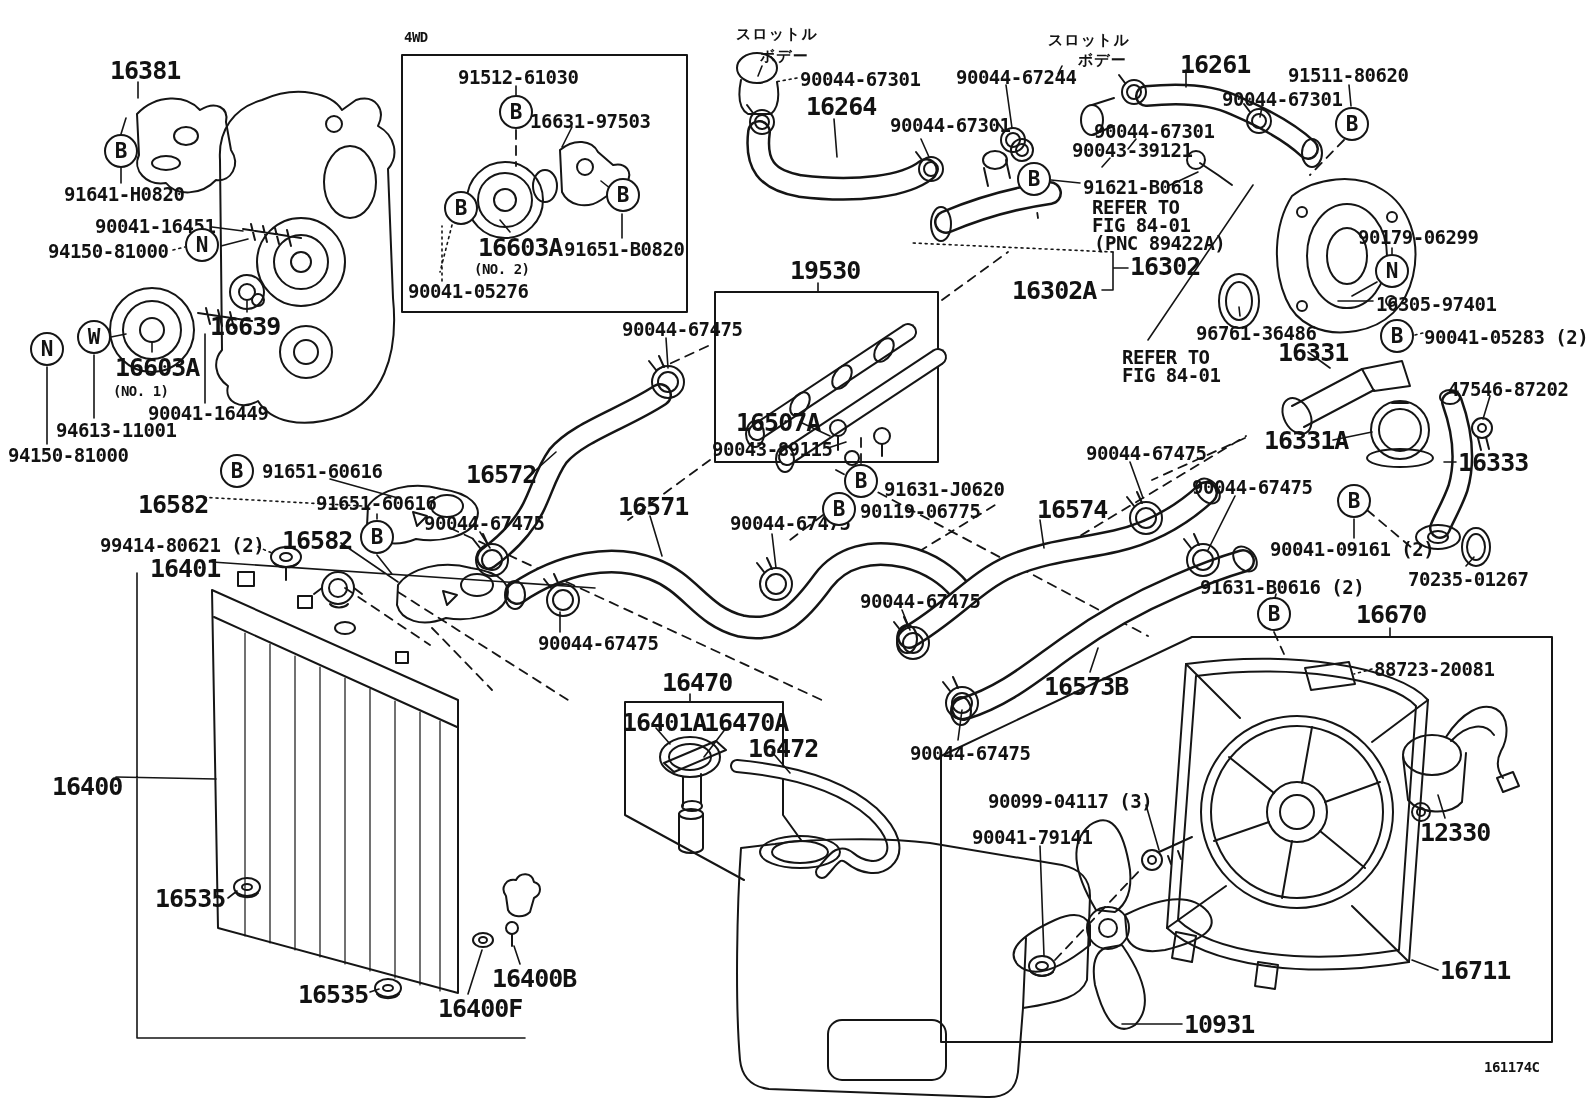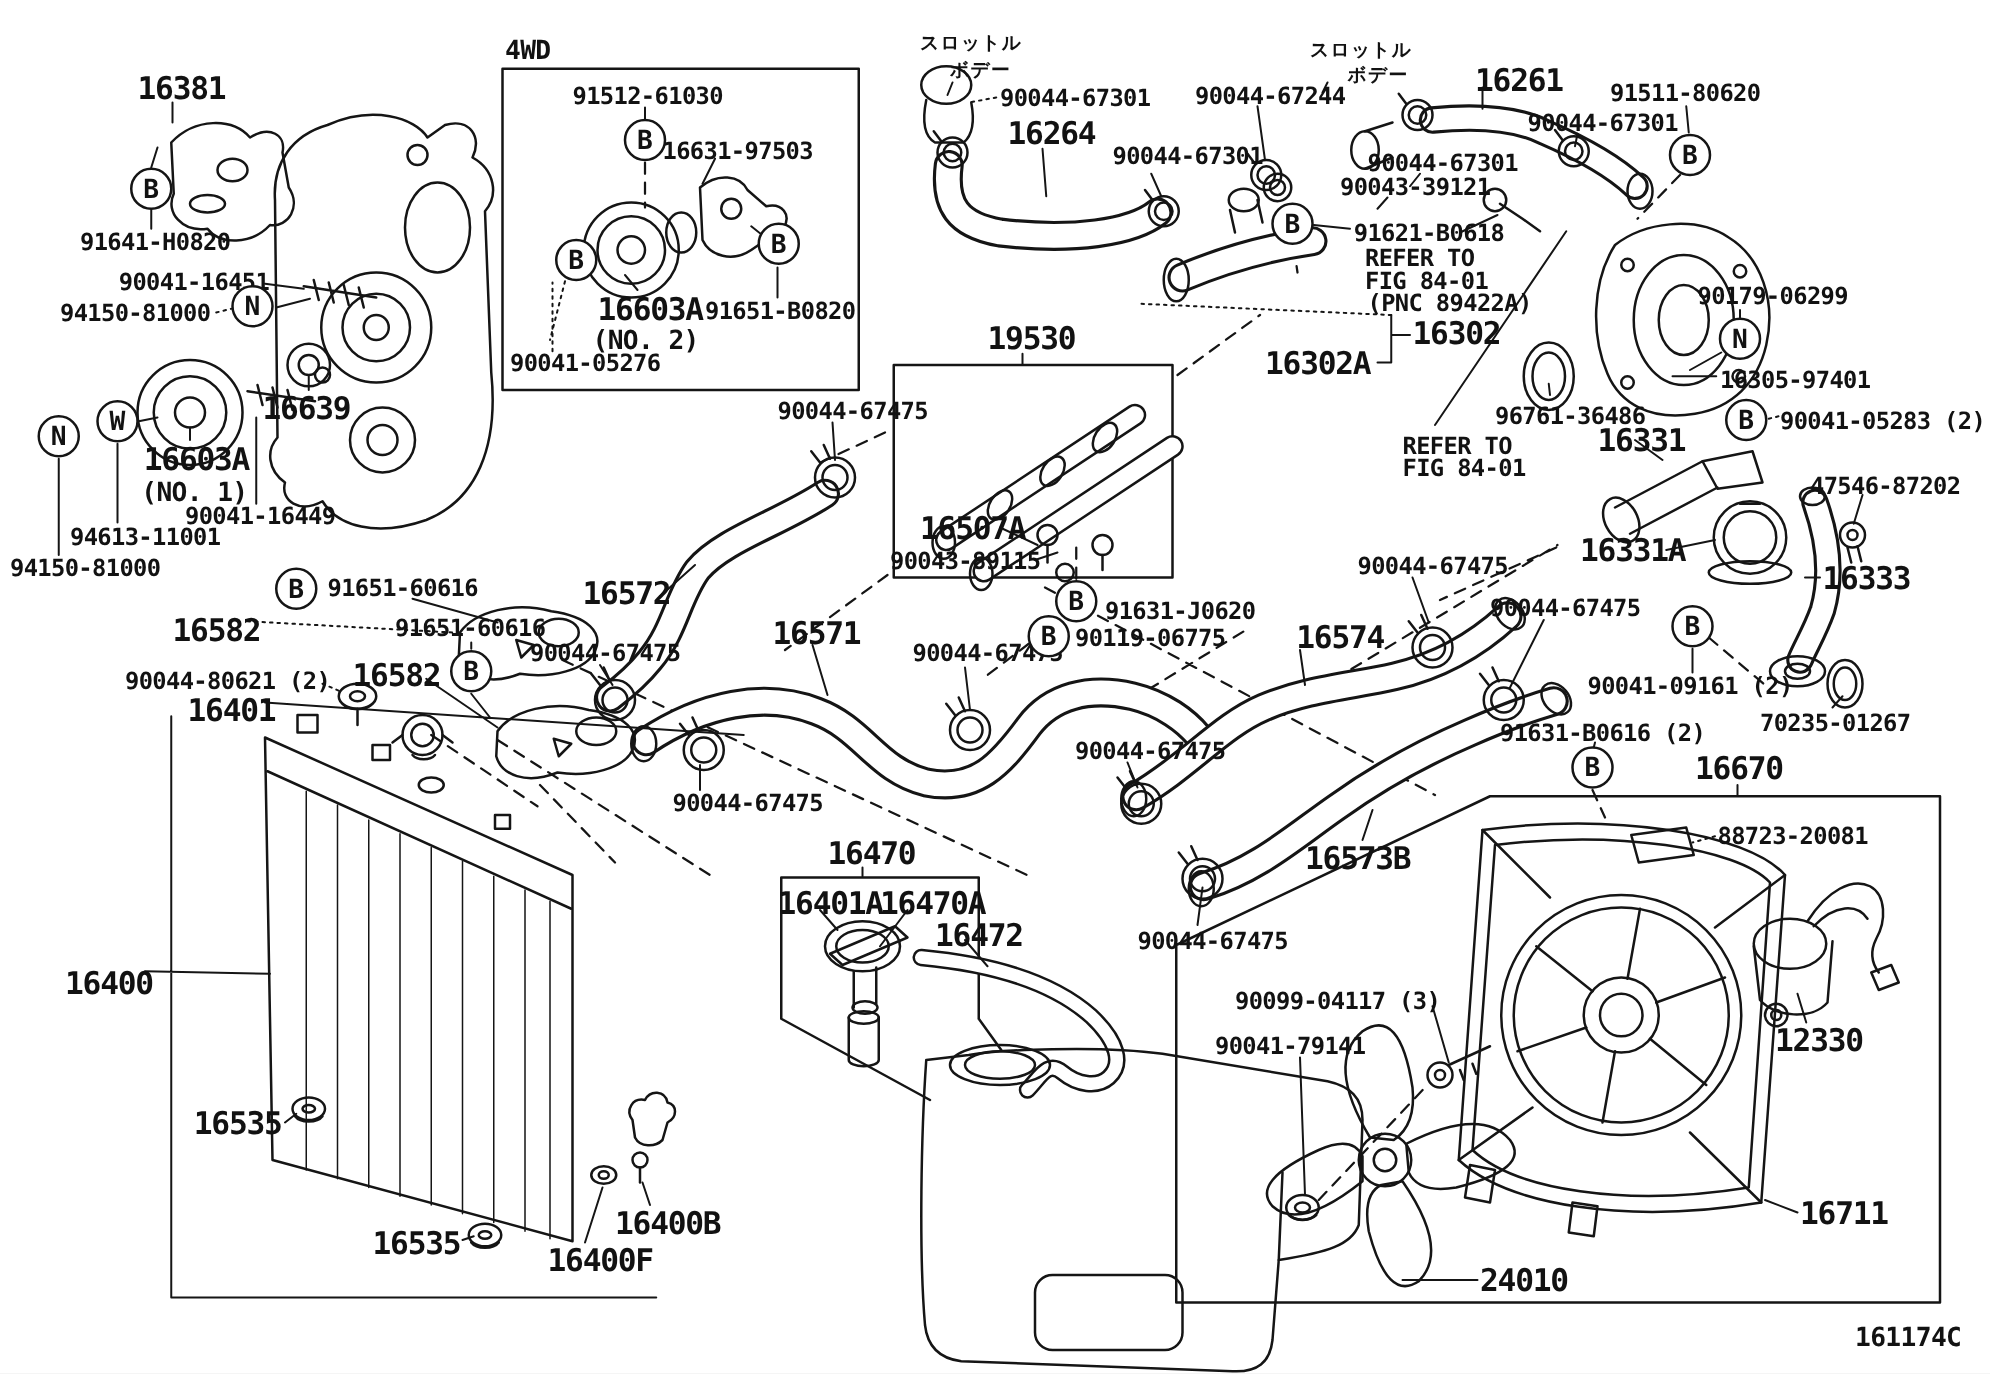--- a/index.html
+++ b/index.html
@@ -1,21 +1,21 @@
 <!DOCTYPE html>
 <html><head>
 <meta charset="utf-8">
 <style>
   html,body{margin:0;padding:0;background:#e8e8e8}
   .stage{position:relative;width:1592px;height:1099px;background:#fff;overflow:hidden;
          font-family:"DejaVu Sans Mono","Liberation Mono",monospace;color:#111}
   svg.art{position:absolute;left:0;top:0}
   .lbl{position:absolute;font-weight:bold;font-size:19px;line-height:1;letter-spacing:-0.5px;white-space:nowrap;color:#121212}
   .lbl.big{font-size:25px;letter-spacing:-1px}
-  .lbl.md{font-size:21px}
+  .lbl.md{font-size:14px}
   .lbl.jp{font-size:15px;letter-spacing:1px;font-family:"DejaVu Sans","Liberation Sans",sans-serif;font-weight:bold}
   .badge{position:absolute;width:34px;height:34px;box-sizing:border-box;border:2.5px solid #151515;border-radius:50%;
          background:#fff;display:flex;align-items:center;justify-content:center;
          font-weight:bold;font-size:21px;line-height:1;color:#121212}
 </style>
 </head>
 <body>
 
 <div class="stage">
 
@@ -349,27 +349,27 @@
 <div class="lbl" style="left:860px;top:592px">90044-67475</div>
 <div class="lbl big" style="left:1037px;top:497px">16574</div>
 <div class="lbl" style="left:1086px;top:444px">90044-67475</div>
 <div class="lbl" style="left:1192px;top:478px">90044-67475</div>
 <div class="lbl big" style="left:1044px;top:674px">16573B</div>
 <div class="lbl" style="left:910px;top:744px">90044-67475</div>
 <div class="lbl" style="left:988px;top:792px">90099-04117 (3)</div>
 <div class="lbl" style="left:972px;top:828px">90041-79141</div>
 <div class="lbl big" style="left:1420px;top:820px">12330</div>
 <div class="lbl big" style="left:1440px;top:958px">16711</div>
-<div class="lbl big" style="left:1184px;top:1012px">24010</div>
+<div class="lbl big" style="left:1184px;top:1012px">10931</div>
 <div class="lbl md" style="left:1484px;top:1060px">161174C</div>
 <div class="lbl big" style="left:138px;top:492px">16582</div>
 <div class="lbl" style="left:262px;top:462px">91651-60616</div>
 <div class="lbl" style="left:316px;top:494px">91651-60616</div>
 <div class="lbl big" style="left:282px;top:528px">16582</div>
-<div class="lbl" style="left:100px;top:536px">90044-80621 (2)</div>
+<div class="lbl" style="left:100px;top:536px">99414-80621 (2)</div>
 <div class="lbl big" style="left:150px;top:556px">16401</div>
 <div class="lbl big" style="left:52px;top:774px">16400</div>
 <div class="lbl big" style="left:155px;top:886px">16535</div>
 <div class="lbl big" style="left:298px;top:982px">16535</div>
 <div class="lbl big" style="left:492px;top:966px">16400B</div>
 <div class="lbl big" style="left:438px;top:996px">16400F</div>
 <div class="lbl big" style="left:662px;top:670px">16470</div>
 <div class="lbl big" style="left:622px;top:710px">16401A</div>
 <div class="lbl big" style="left:704px;top:710px">16470A</div>
 <div class="lbl big" style="left:748px;top:736px">16472</div>

